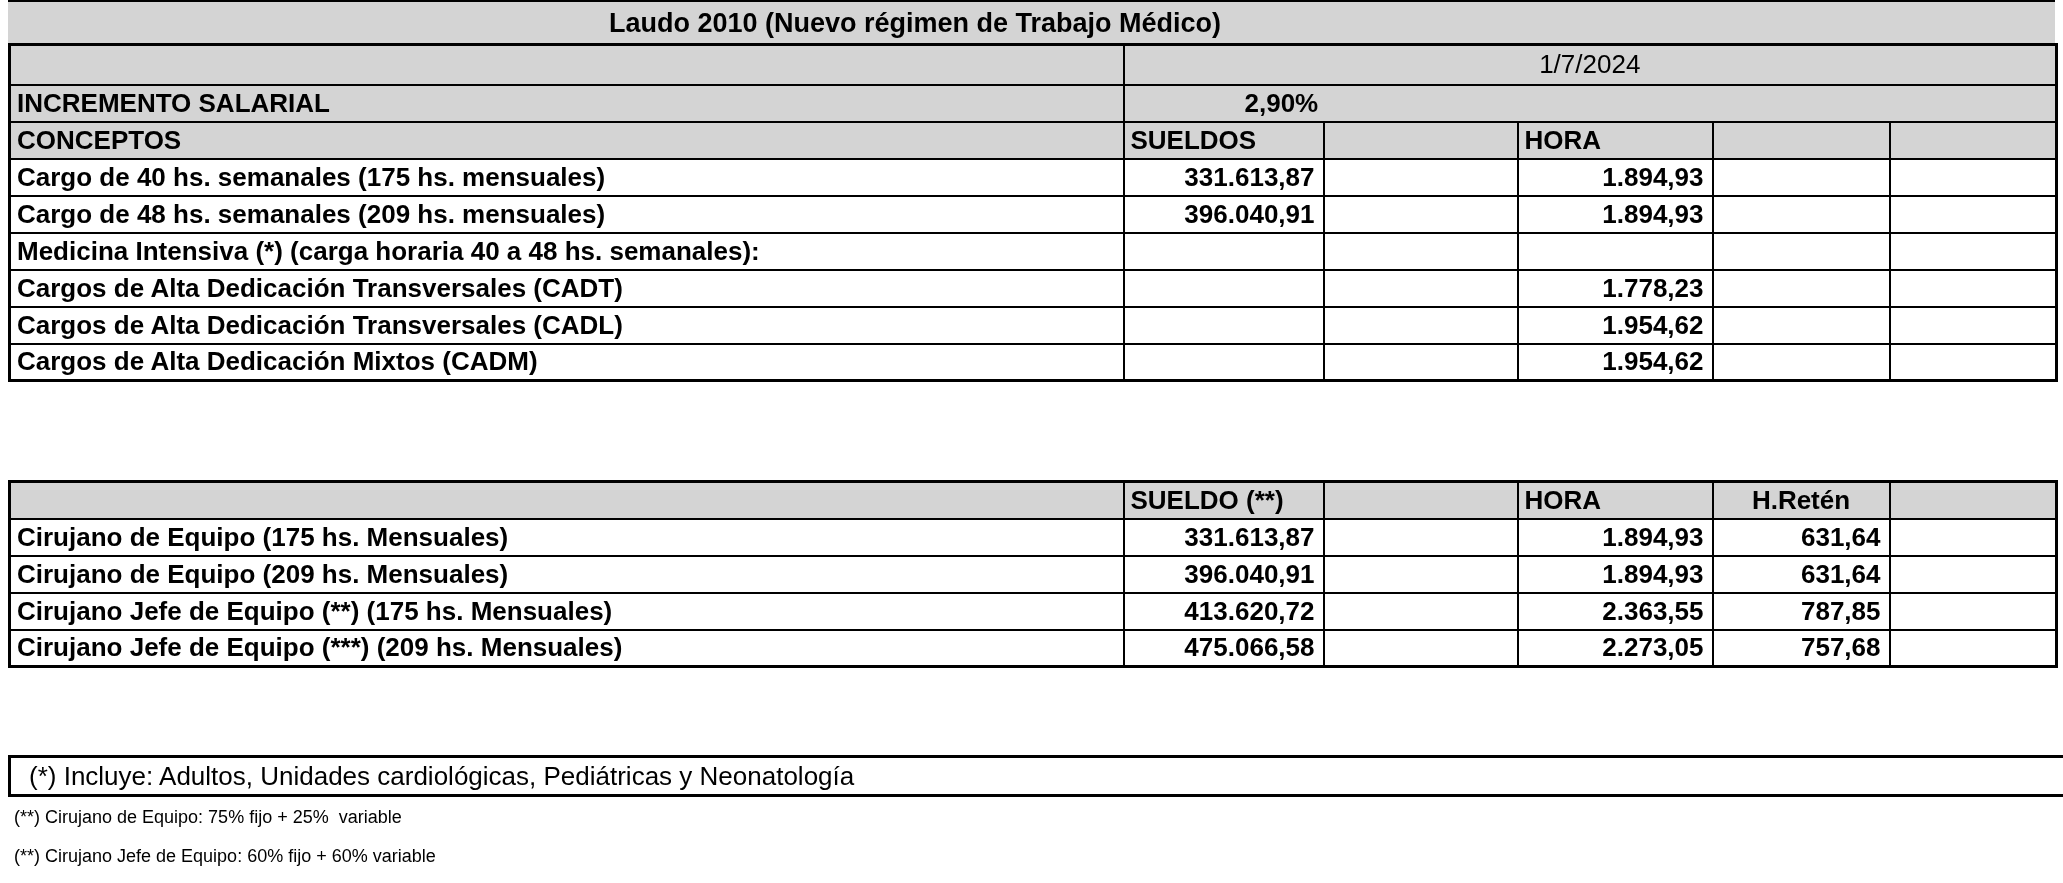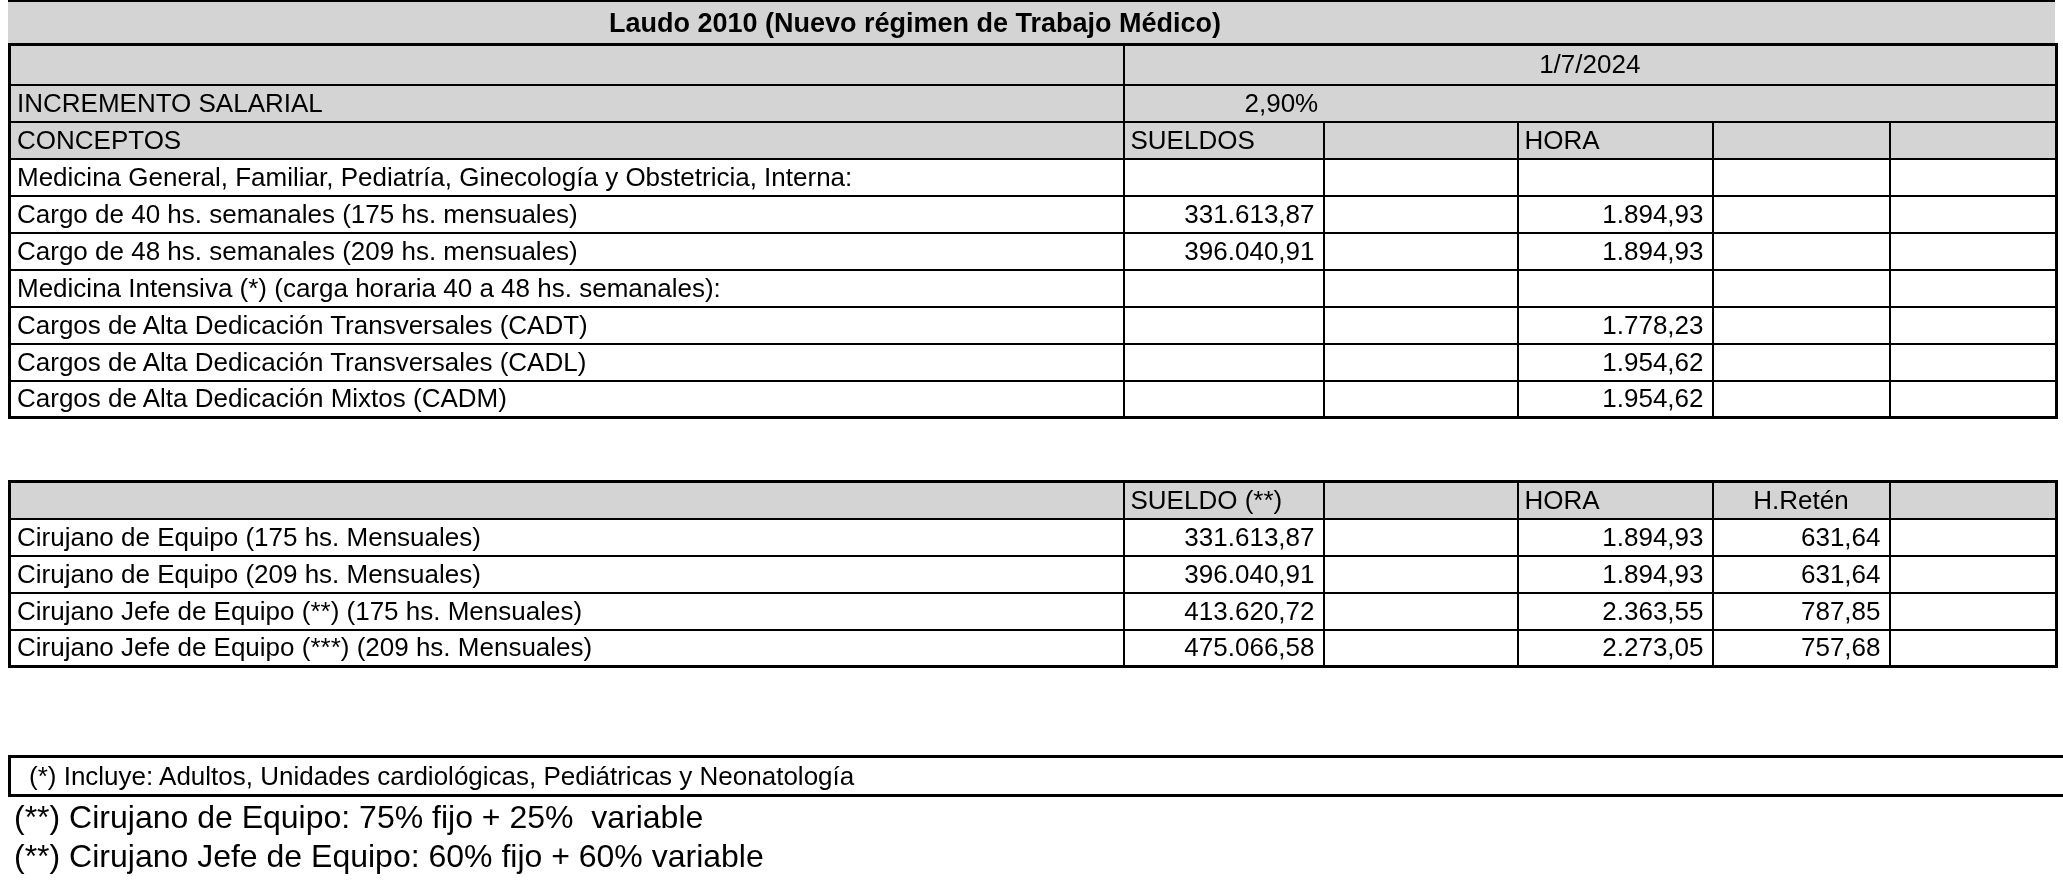--- a/index.html
+++ b/index.html
@@ -49,40 +49,40 @@
     padding: 0 6px;
     white-space: nowrap;
     overflow: hidden;
     vertical-align: middle;
   }
   .gray { background: #d4d4d4; }
   .num  { text-align: right; padding-right: 8px !important; }
   .ctr  { text-align: center; margin-top: 44px; }
   .pct  { text-align: left; padding-left: 120px !important; margin-top: 28px; }
   tr.r-tall { height: 40px; }
-  tr.r { height: 37px; }
+  tr.r { height: 37px; font-weight: bold; }
   .note-box {
     position: absolute;
     left: 8px;
     top: 755px;
     width: 2047px;
     height: 36px;
     border: 3px solid #000;
     box-sizing: content-box;
     background: #ffffff;
     font-size: 26px;
     line-height: 36px;
     padding-left: 18px;
     white-space: nowrap;
     overflow: hidden;
   }
   .note-line {
     position: absolute;
     left: 14px;
-    font-size: 32px;
+    font-size: 18px;
     line-height: 32px;
     white-space: pre;
   }
   .note-2 { top: 801px; }
   .note-3 { top: 840px; }
 </style>
 </head>
 <body>
 
 <div class="title-band">
@@ -109,28 +109,20 @@
   </tr>
   <tr class="r">
     <td class="gray">CONCEPTOS</td>
     <td class="gray">SUELDOS</td>
     <td class="gray"></td>
     <td class="gray">HORA</td>
     <td class="gray"></td>
     <td class="gray"></td>
   </tr>
   <tr class="r">
-    <td>Medicina General, Familiar, Pediatría, Ginecología y Obstetricia, Interna:</td>
-    <td class="num"></td>
-    <td></td>
-    <td class="num"></td>
-    <td></td>
-    <td></td>
-  </tr>
-  <tr class="r">
     <td>Cargo de 40 hs. semanales (175 hs. mensuales)</td>
     <td class="num">331.613,87</td>
     <td></td>
     <td class="num">1.894,93</td>
     <td></td>
     <td></td>
   </tr>
   <tr class="r">
     <td>Cargo de 48 hs. semanales (209 hs. mensuales)</td>
     <td class="num">396.040,91</td>

